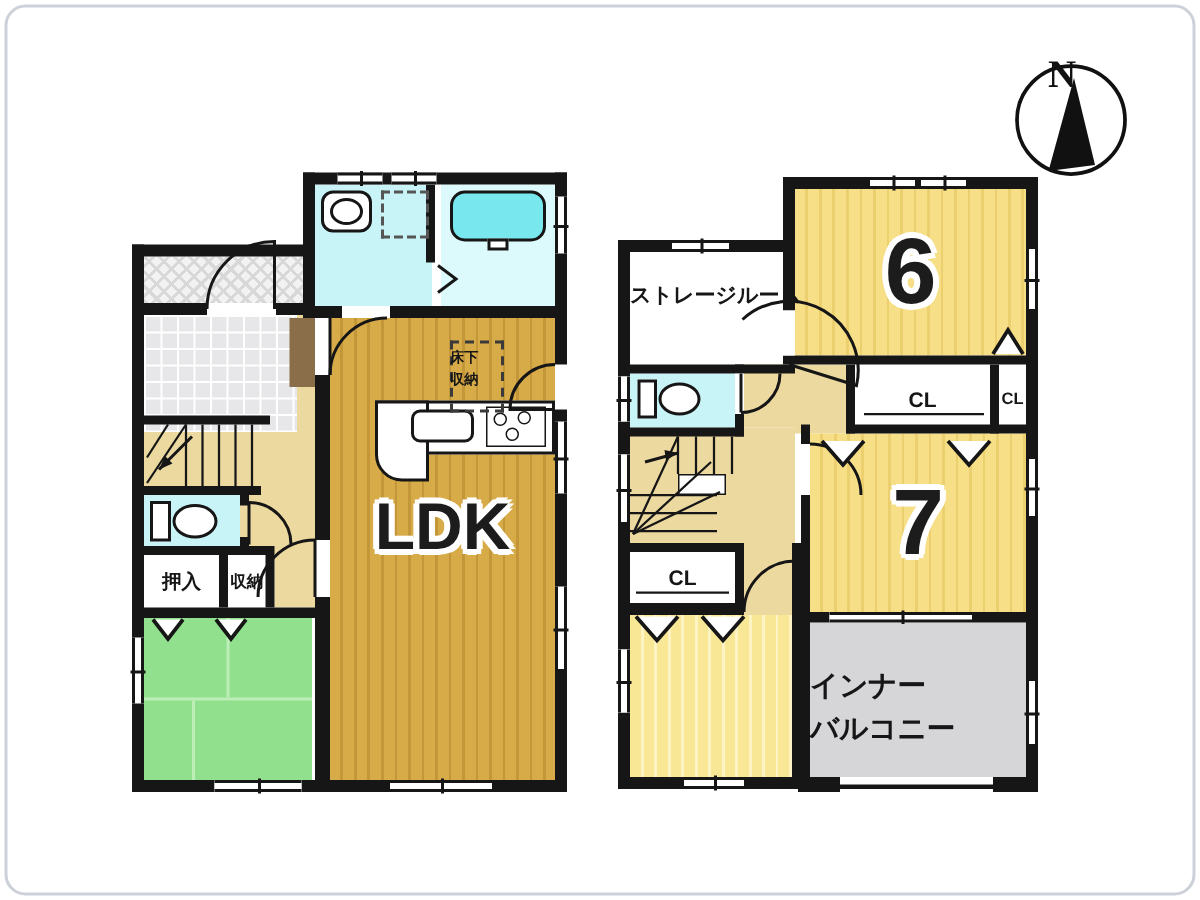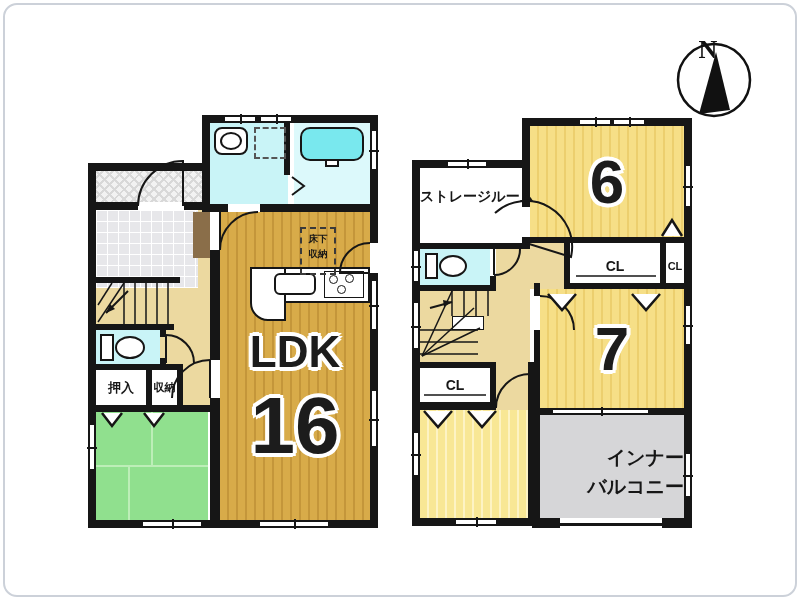--- a/index.html
+++ b/index.html
@@ -104,28 +104,27 @@
     <div class="fx" style="left:162px;top:152px;width:36px;height:54px;border-radius:0 0 0 18px;"></div>
     <div class="fx" style="left:186px;top:158px;width:42px;height:22px;border-radius:6px;"></div>
     <div class="fx" style="left:236px;top:156px;width:40px;height:27px;border-width:1.5px;"></div>
     <div class="fx" style="left:241px;top:160px;width:9px;height:9px;border-radius:50%;border-width:1.5px;"></div>
     <div class="fx" style="left:257px;top:159px;width:9px;height:9px;border-radius:50%;border-width:1.5px;"></div>
     <div class="fx" style="left:249px;top:170px;width:9px;height:9px;border-radius:50%;border-width:1.5px;"></div>
     <div class="fx" style="left:12px;top:219px;width:14px;height:27px;"></div>
     <div class="fx" style="left:27px;top:221px;width:30px;height:23px;border-radius:50%;"></div>
     <div class="dashed" style="left:212px;top:112px;width:36px;height:48px;border-color:#3a3a3a;"></div>
 
-    <div class="lbl ctr" style="left:212px;top:116px;width:36px;font-size:9.5px;line-height:1.6;display:block;text-align:center;">
+    <div class="lbl ctr" style="left:212px;top:116px;width:36px;font-size:9.5px;line-height:1.6;display:block;text-align:left;">
       <div>床下</div>
       <div>収納</div>
     </div>
     <div class="lbl ctr" style="left:8px;top:255px;width:50px;height:35px;font-size:13px;">押入</div>
     <div class="lbl ctr" style="left:62px;top:255px;width:29px;height:35px;font-size:11px;">収納</div>
     <div class="big" style="left:132px;top:212px;width:150px;font-size:44px;">LDK</div>
-    <div class="big" style="left:132px;top:265px;width:150px;font-size:80px;">16</div>
 
     <svg class="ovl" width="300" height="425" viewBox="0 0 300 425">
       <g stroke="#161616" stroke-width="2" fill="none">
         <path d="M50,91 A45,45 0 0 1 95,46 L95,91"></path>
         <path d="M132,135 A38,38 0 0 1 170,97"></path>
           <line x1="132" y1="97" x2="132" y2="135"></line>
         <path d="M122,245 A38,38 0 0 0 84,283"></path>
           <line x1="122" y1="245" x2="122" y2="283"></line>
         <path d="M78,220 A28,28 0 0 1 106,248"></path>
           <line x1="78" y1="220" x2="78" y2="248"></line>
@@ -223,21 +222,21 @@
     <div class="fx" style="left:44px;top:198px;width:32px;height:14px;border-width:1.5px;"></div>
 
     <div class="lbl" style="left:12px;top:68px;width:102px;text-align:center;line-height:1.5;">
       <div style="font-size:14px;">ストレージルーム</div>
     </div>
     <div class="big" style="left:122px;top:28px;width:154px;font-size:62px;">6</div>
     <div class="big" style="left:132px;top:195px;width:144px;font-size:62px;">7</div>
     <div class="lbl ctr" style="left:162px;top:131px;width:90px;height:34px;font-size:14px;">CL</div>
     <div class="lbl ctr" style="left:256px;top:131px;width:22px;height:34px;font-size:11px;">CL</div>
     <div class="lbl ctr" style="left:12px;top:250px;width:70px;height:34px;font-size:14px;">CL</div>
-    <div class="lbl" style="left:132px;top:326px;width:144px;text-align:right;line-height:1.5;">
+    <div class="lbl" style="left:132px;top:326px;width:144px;text-align:left;line-height:1.5;">
       <div style="font-size:19px;">インナー</div>
       <div style="font-size:19px;">バルコニー</div>
     </div>
 
     <svg class="ovl" width="292" height="422" viewBox="0 0 292 422">
       <g stroke="#161616" stroke-width="2" fill="none">
         <path d="M87,95 A46,46 0 0 1 163,139 L118,125"></path>
         <path d="M112,131 A26,26 0 0 1 86,157"></path>
           <line x1="86" y1="131" x2="86" y2="157"></line>
         <path d="M132,178 A34,34 0 0 1 166,212"></path>

